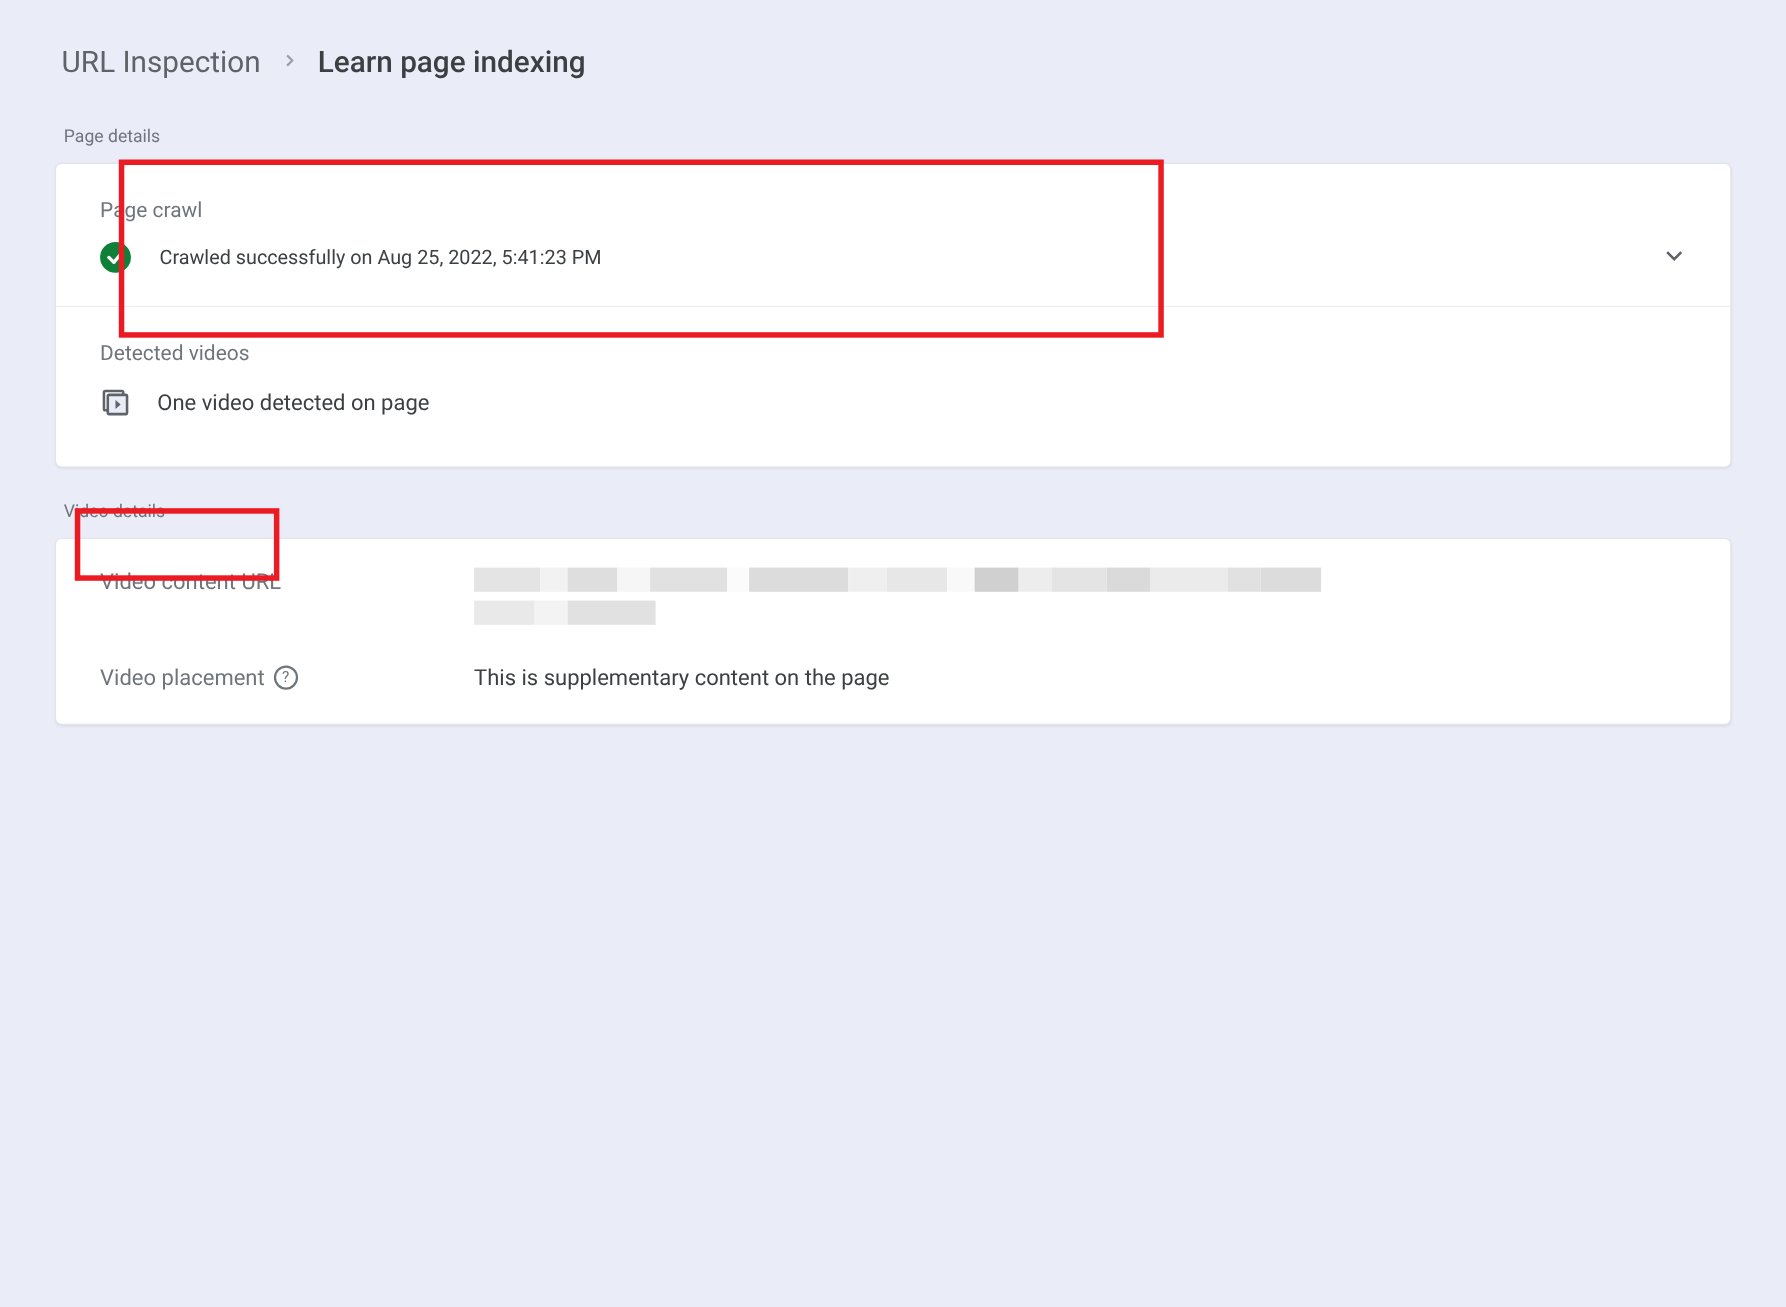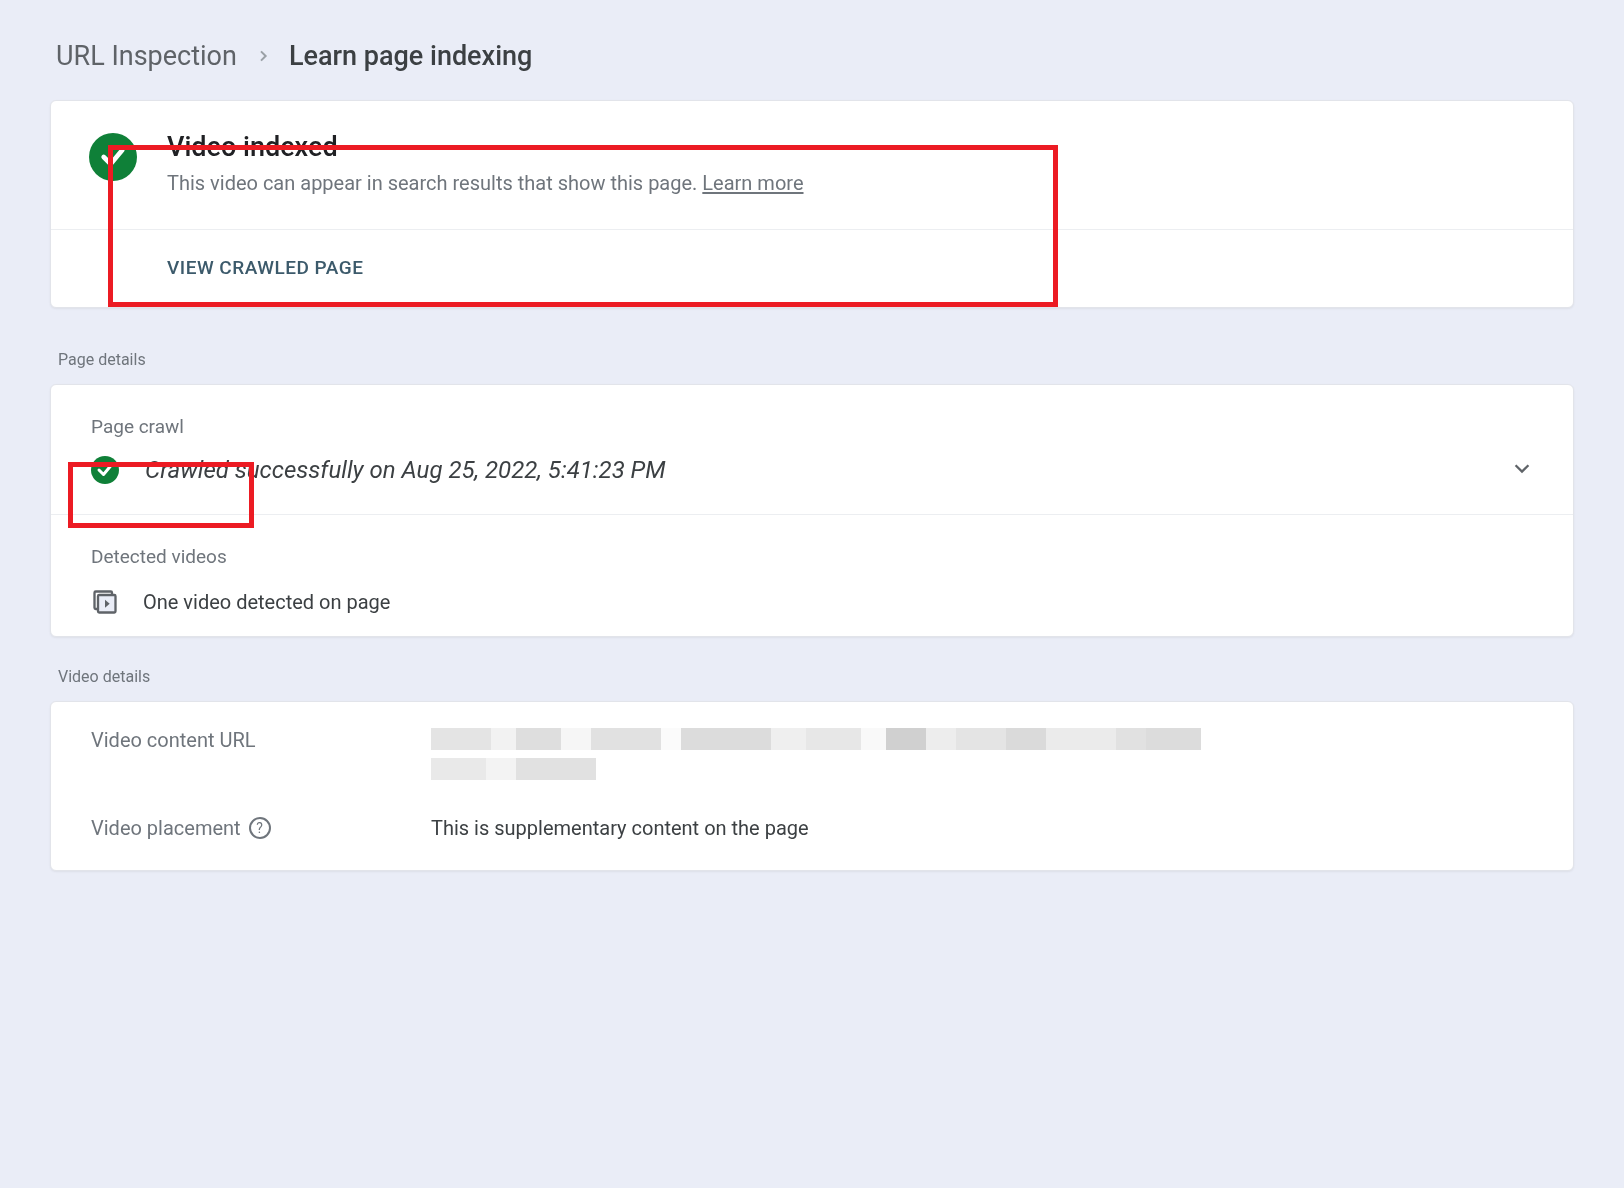--- a/index.html
+++ b/index.html
@@ -107,31 +107,30 @@
     }
     .crawled-row {
       display: flex;
       align-items: center;
       gap: 26px;
       padding: 18px 40px 30px 40px;
       cursor: pointer;
     }
     .crawled-row .label {
       flex: 1;
-      font-size: 24px;
+      font-size: 18px;
       color: #3c4043;
-      font-style: italic;
     }
     .expand-chevron { color: #5f6368; }
 
     .detected-row {
       display: flex;
       align-items: center;
       gap: 24px;
-      padding: 20px 40px 20px 40px;
+      padding: 20px 40px 44px 40px;
     }
     .video-icon {
       width: 28px; height: 28px;
       color: #5f6368;
       flex: 0 0 28px;
     }
     .detected-row .label { font-size: 20px; color: #3c4043; }
 
     .spacer { height: 16px; }
 
@@ -184,39 +183,20 @@
   <div class="breadcrumb">
     <span class="crumb-first">URL Inspection</span>
     <span class="chevron">
       <svg width="16" height="16" viewBox="0 0 24 24" fill="none" stroke="currentColor" stroke-width="3">
           <polyline points="9 5 16 12 9 19"></polyline>
         </svg>
     </span>
     <span class="crumb-last">Learn page indexing</span>
   </div>
 
-  <div class="card status-card">
-    <div class="status-row">
-      <div class="green-circle">
-        <svg viewBox="0 0 24 24" fill="none" stroke="#fff" stroke-width="4" stroke-linecap="round" stroke-linejoin="round">
-            <polyline points="4 12 10 18 20 6"></polyline>
-          </svg>
-      </div>
-      <div class="status-text">
-        <h2>Video indexed</h2>
-        <p>
-          <span>This video can appear in search results that show this page. </span><a href="#">Learn more</a>
-        </p>
-      </div>
-    </div>
-    <hr class="status-divider">
-    <div class="view-crawled">
-      <span class="view-crawled-btn">VIEW CRAWLED PAGE</span>
-    </div>
-  </div>
 
   <div class="section-title">Page details</div>
 
   <div class="card section-card">
     <div class="section-sub">Page crawl</div>
     <div class="crawled-row">
       <div class="green-circle-sm">
         <svg viewBox="0 0 24 24" fill="none" stroke="#fff" stroke-width="4" stroke-linecap="round" stroke-linejoin="round">
             <polyline points="4 12 10 18 20 6"></polyline>
           </svg>

